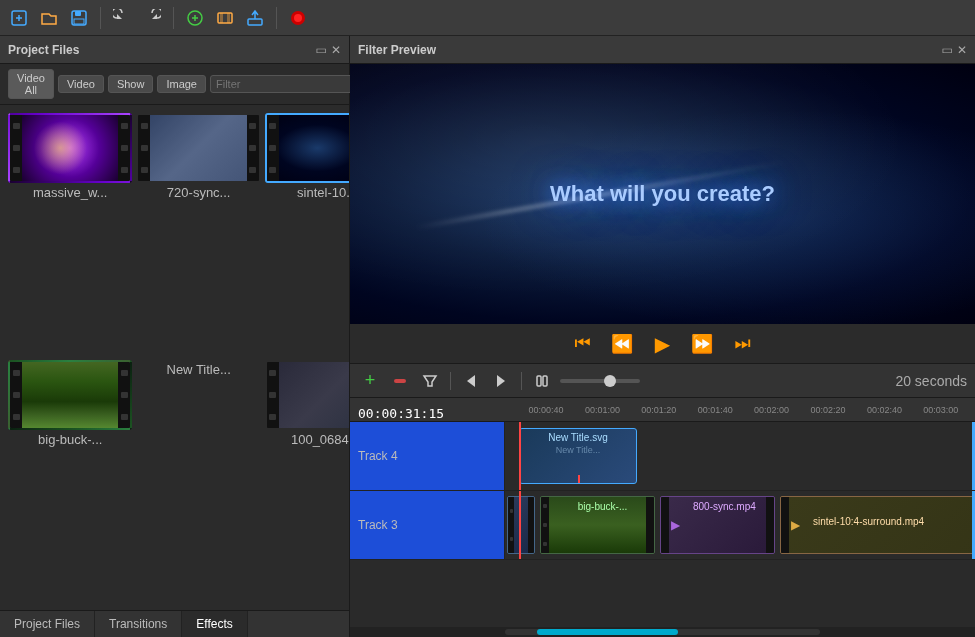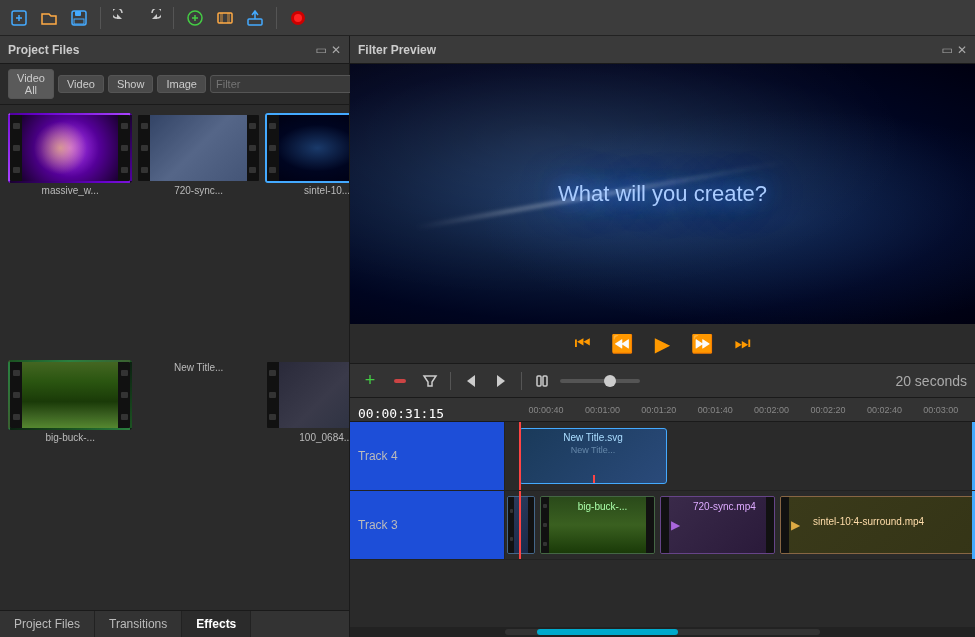--- a/index.html
+++ b/index.html
@@ -108,21 +108,21 @@
     }
     .thumb-img {
       width: 100%;
       aspect-ratio: 16/9;
       border-radius: 3px;
       border: 2px solid transparent;
       overflow: hidden;
       position: relative;
     }
     .thumb-img.selected { border-color: #4af; }
-    .thumb-label { font-size: 10px; color: #bbb; margin-top: 2px; text-align: center; width: 100%; overflow: hidden; text-overflow: ellipsis; white-space: nowrap; }
+    .thumb-label { font-size: 13px; color: #bbb; margin-top: 2px; text-align: center; width: 100%; overflow: hidden; text-overflow: ellipsis; white-space: nowrap; }
 
     
     .thumb-purple { background: linear-gradient(135deg, #1a0030, #6600cc, #aa44ff); }
     .thumb-nature { background: linear-gradient(135deg, #0a2010, #1a5020, #2a8040, #3a6030); }
     .thumb-space { background: linear-gradient(135deg, #000022, #001044, #0022aa); }
     .thumb-title { background: #1a1a1a; display: flex; align-items: center; justify-content: center; }
     .film-side {
       width: 14px;
       background: #111;
       display: flex;
@@ -143,21 +143,21 @@
       border-top: 1px solid #1a1a1a;
       background: #333;
     }
     .left-tab {
       padding: 6px 14px;
       cursor: pointer;
       border-right: 1px solid #222;
       font-size: 12px;
       color: #bbb;
     }
-    .left-tab.active { background: #2b2b2b; color: #fff; font-weight: bold; }
+    .left-tab.active { background: #2b2b2b; color: #fff; }
 
     
     #right-panel {
       flex: 1;
       display: flex;
       flex-direction: column;
     }
 
     
     #preview-header {
@@ -185,21 +185,21 @@
       background: radial-gradient(ellipse at 40% 50%, #1a3a6a 0%, #0a1a3a 40%, #000520 70%, #000010 100%);
       display: flex;
       align-items: center;
       justify-content: center;
       position: relative;
       overflow: hidden;
     }
     #preview-text {
       color: #aaccff;
       font-size: 22px;
-      font-weight: normal;
+      font-weight: bold;
       text-shadow: 0 0 20px #4488ff, 0 0 40px #2244aa;
       z-index: 2;
     }
     .preview-stars {
       position: absolute; top: 0; left: 0; right: 0; bottom: 0;
       background: radial-gradient(ellipse at 30% 30%, #ffffff11 0%, transparent 60%),
                   radial-gradient(ellipse at 70% 60%, #4488ff22 0%, transparent 50%);
     }
     .light-beam {
       position: absolute;
@@ -626,21 +626,21 @@
           <div class="track-row">
             <div class="track-label">
               <span>Track 4</span>
             </div>
             <div class="track-content" style="height:68px;">
 
               <div class="playhead">
                 
               </div>
 
-              <div class="clip clip-title" style="left:14px;width:148px;top:6px;bottom:6px;background:linear-gradient(135deg,#1a3a5a,#2a4a7a);border:1px solid #4af;border-radius:3px;padding:3px 5px;display:flex;flex-direction:column;justify-content:flex-start;">
+              <div class="clip clip-title" style="left:14px;width:118px;top:6px;bottom:6px;background:linear-gradient(135deg,#1a3a5a,#2a4a7a);border:1px solid #4af;border-radius:3px;padding:3px 5px;display:flex;flex-direction:column;justify-content:flex-start;">
                 <div style="font-size:10px;color:#aaddff;margin-bottom:2px;">New Title.svg</div>
                 <div style="font-size:9px;color:#6688aa;">New Title...</div>
 
                 <div style="position:absolute;bottom:0;left:50%;width:2px;height:8px;background:#ff4444;"></div>
               </div>
 
               <div style="position:absolute;top:0;bottom:0;right:0;width:3px;background:#4af;"></div>
             </div>
           </div>
 
@@ -671,21 +671,21 @@
                 <div style="position:absolute;left:8px;right:8px;top:0;bottom:0;background:linear-gradient(180deg,#2a4a1a,#3a6020,#1a3a08);"></div>
                 <div style="position:relative;z-index:1;font-size:10px;color:#aaffaa;margin-left:10px;margin-top:2px;">big-buck-...</div>
               </div>
 
               <div class="clip" style="left:155px;width:115px;top:5px;bottom:5px;background:linear-gradient(135deg,#3a2a4a,#5a3a6a);border:1px solid #664488;border-radius:2px;overflow:hidden;display:flex;align-items:flex-start;padding:2px 4px;">
                 <div style="position:absolute;left:0;top:0;bottom:0;width:8px;background:#111;"></div>
                 <div style="position:absolute;right:0;top:0;bottom:0;width:8px;background:#111;"></div>
                 <div style="position:absolute;left:8px;right:8px;top:0;bottom:0;background:linear-gradient(135deg,#3a2a4a,#2a1a3a);"></div>
 
                 <div style="position:absolute;left:10px;top:50%;transform:translateY(-50%);color:#aa66dd;font-size:12px;">▶</div>
-                <div style="position:relative;z-index:1;font-size:10px;color:#ddaaff;margin-left:28px;margin-top:2px;">720-sync.mp4</div>
+                <div style="position:relative;z-index:1;font-size:10px;color:#ddaaff;margin-left:28px;margin-top:2px;">800-sync.mp4</div>
               </div>
 
               <div class="clip" style="left:275px;width:660px;top:5px;bottom:5px;background:linear-gradient(135deg,#3a3a1a,#4a4a2a);border:1px solid #886644;border-radius:2px;overflow:hidden;display:flex;align-items:flex-start;padding:2px 4px;">
                 <div style="position:absolute;left:0;top:0;bottom:0;width:8px;background:#111;"></div>
 
                 <div style="position:absolute;left:8px;right:8px;top:0;bottom:0;background:linear-gradient(135deg,#3a3a1a,#2a2a10);"></div>
 
                 <div style="position:absolute;left:10px;top:50%;transform:translateY(-50%);color:#ddaa44;font-size:12px;">▶</div>
                 <div style="position:relative;z-index:1;font-size:10px;color:#ffddaa;margin-left:28px;margin-top:17px;">sintel-10:4-surround.mp4</div>
 

